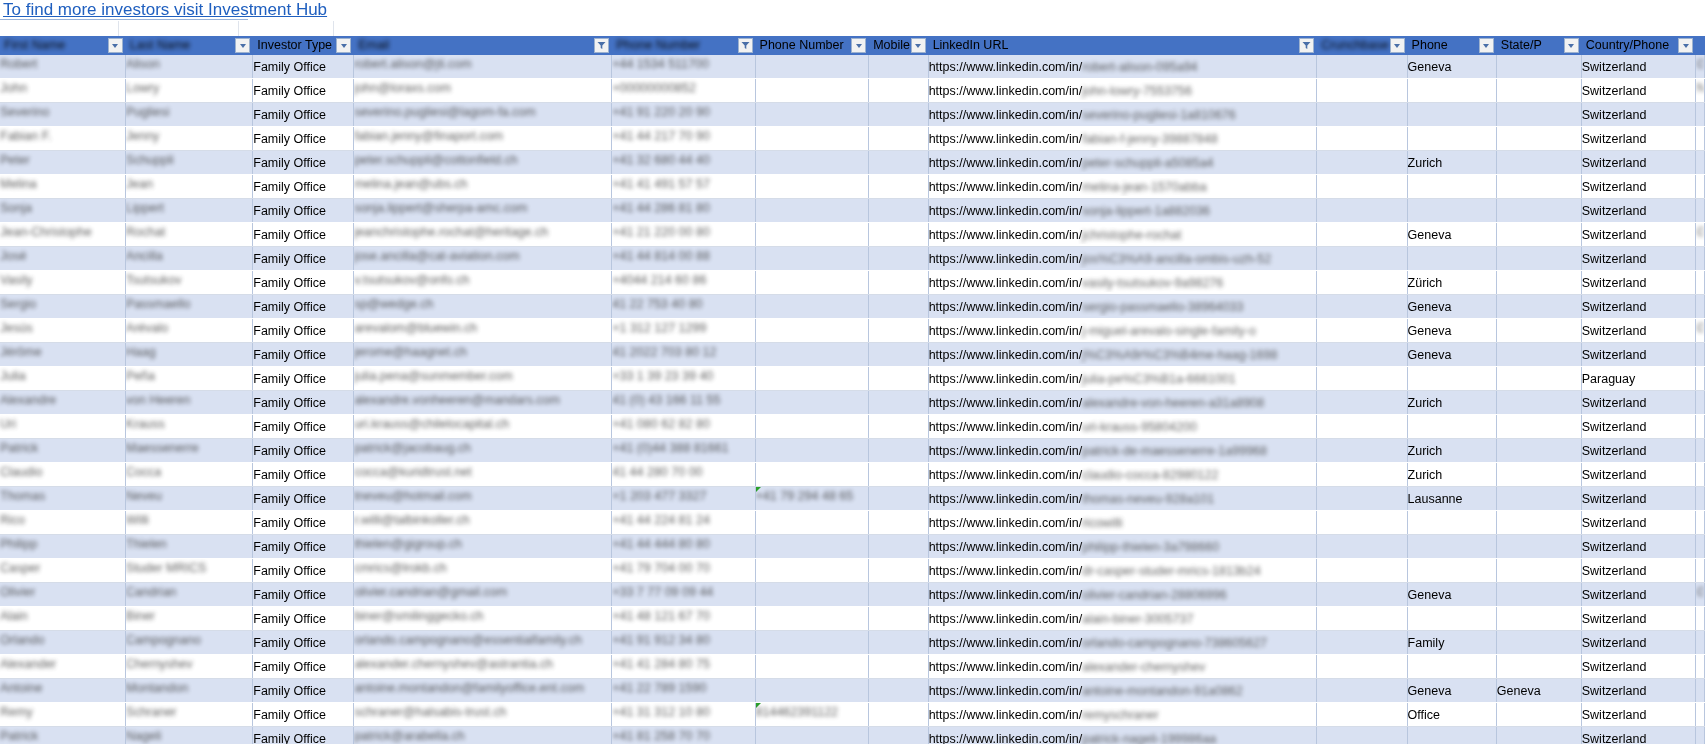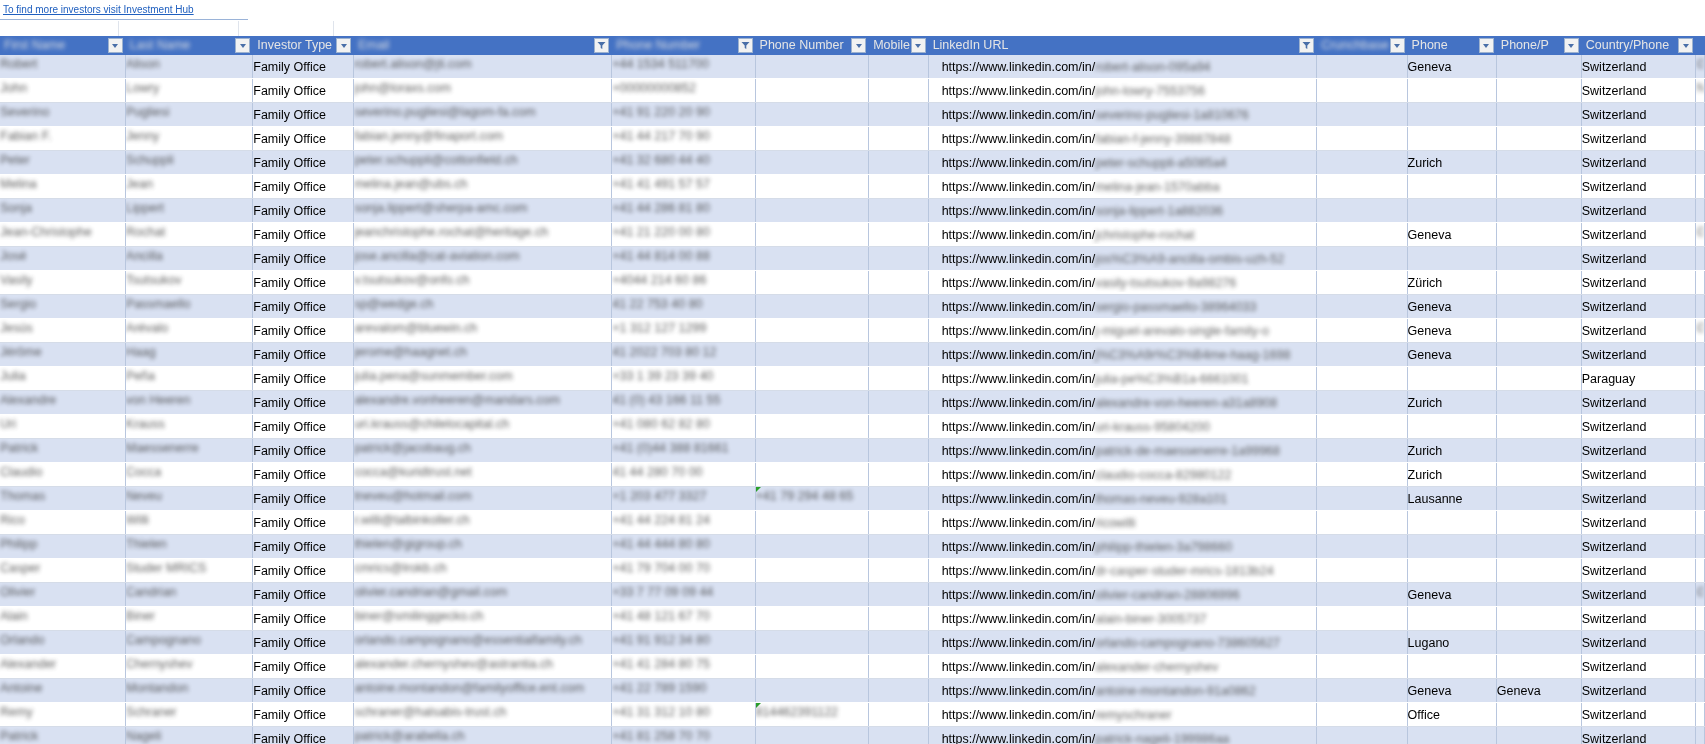--- a/index.html
+++ b/index.html
@@ -17,21 +17,21 @@
   }
 
   
   .link-row {
     height: 20px;
     display: flex;
     align-items: center;
     border-bottom: 1px solid #ffffff;
   }
   .hub-link {
-    font-size: 10px;
+    font-size: 17px;
     color: #1f5fbf;
     text-decoration: underline;
     padding-left: 3px;
     white-space: nowrap;
     cursor: pointer;
     line-height: 18px;
   }
   .link-underline {
     position: absolute;
     left: 0;
@@ -71,21 +71,21 @@
     white-space: nowrap;
     font-weight: normal;
     text-align: left;
     vertical-align: middle;
   }
 
   
   thead tr { height: 19px; }
   thead th {
     background: #4472c4;
-    color: #e5e5e5;
+    color: #000000;
     font-weight: bold;
     font-size: 12.5px;
     border-right: 1px solid #4472c4;
     position: relative;
   }
   thead th .hlabel {
     display: block;
     padding-left: 4px;
     padding-right: 20px;
     overflow: hidden;
@@ -154,21 +154,20 @@
   .li-blur {
     filter: blur(2.2px);
     color: #3c3c3c;
     opacity: 0.8;
   }
   .cell-inner {
     display: flex;
     align-items: baseline;
     overflow: hidden;
     white-space: nowrap;
-    margin-left: 13px;
   }
   
   .tri-mark {
     position: relative;
   }
   .tri-mark::before {
     content: "";
     position: absolute;
     left: 0px;
     top: 0px;
@@ -276,21 +275,21 @@
               <span class="caret"></span>
             </div>
           </th>
           <th>
             <span class="hlabel">Phone</span>
             <div class="filter-btn">
               <span class="caret"></span>
             </div>
           </th>
           <th>
-            <span class="hlabel">Phone/P</span>
+            <span class="hlabel">State/P</span>
             <div class="filter-btn">
               <span class="caret"></span>
             </div>
           </th>
           <th>
             <span class="hlabel">Country/Phone</span>
             <div class="filter-btn">
               <span class="caret"></span>
             </div>
           </th>
@@ -788,21 +787,21 @@
           <td><span class="blur">+41 91 912 34 80</span></td>
           <td><span class="blur"></span></td>
           <td><span class="blur"></span></td>
           <td>
             <span class="cell-inner">
               <span class="li-sharp">https://www.linkedin.com/in/</span>
               <span class="li-blur">orlando-campognano-738605627</span>
             </span>
           </td>
           <td><span class="blur"></span></td>
-          <td><span class="sharp">Lugano</span></td>
+          <td><span class="sharp">Family</span></td>
           <td><span class="sharp"></span></td>
           <td><span class="sharp">Switzerland</span></td>
           <td><span class="blur"></span></td>
         </tr>
         <tr class="band-b">
           <td><span class="blur">Alexander</span></td>
           <td><span class="blur">Chernyshev</span></td>
           <td><span class="sharp">Family Office</span></td>
           <td><span class="blur">alexander.chernyshev@astrantia.ch</span></td>
           <td><span class="blur">+41 41 284 80 75</span></td>

